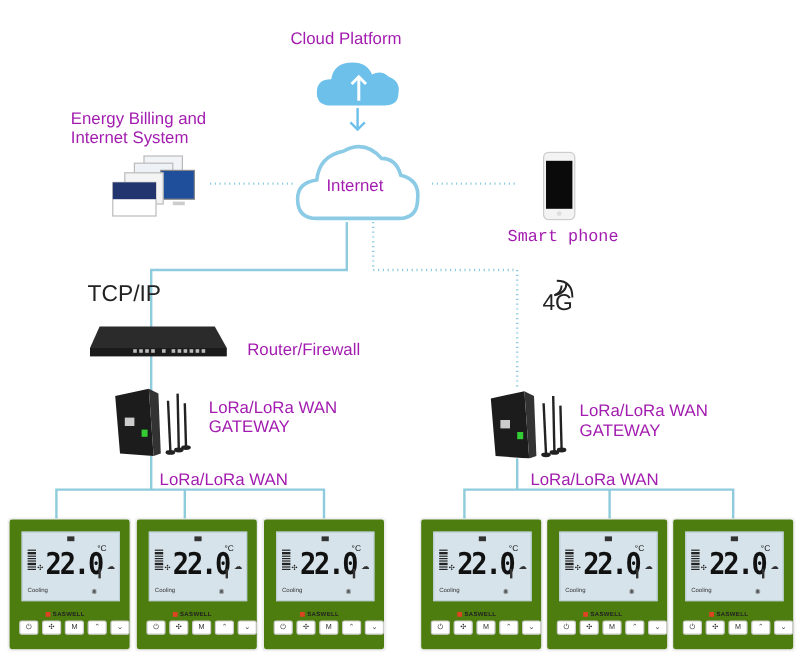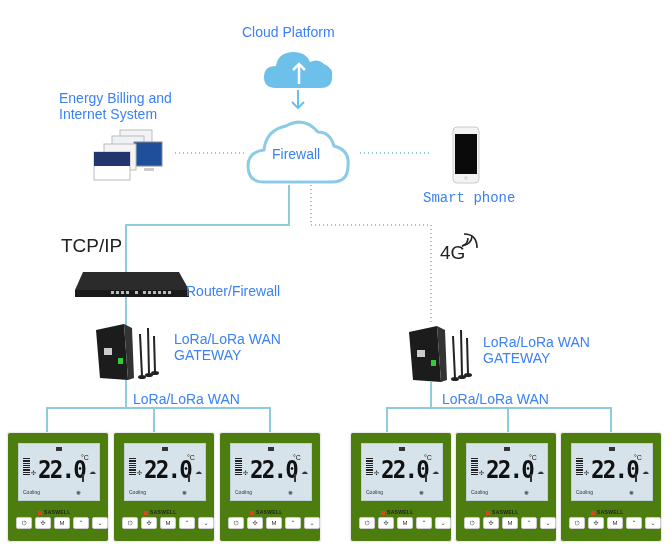--- a/index.html
+++ b/index.html
@@ -1,20 +1,20 @@
 <!DOCTYPE html>
 <html><head>
 <meta charset="utf-8">
 <style>
   html, body { margin:0; padding:0; background:#ffffff; }
   body { width:672px; height:549px; position:relative; overflow:hidden;
          font-family:"Liberation Sans", sans-serif; color:#333; }
   .abs { position:absolute; }
-  .lbl { position:absolute; font-size:14px; color:#3b82f6; white-space:nowrap; line-height:16px; }
-  .lbl-big { font-size:19px; color:#222; }
+  .lbl { position:absolute; font-size:14px; color:#a21caf; white-space:nowrap; line-height:16px; }
+  .lbl-big { font-size:19px; color:#222;margin-left:12px; }
   svg.lines { position:absolute; left:0; top:0; }
   .thermo { position:absolute; width:100px; height:108px; background:#4d7c0f;
             border:1px solid #ececec; border-radius:3px; box-shadow:0 0 2px rgba(0,0,0,0.08); }
   .lcd { position:absolute; left:10px; top:10px; width:80px; height:56px; background:#d6e3ea;
          border:1px solid #bfd0d9; }
   .lcd .temp { position:absolute; left:19px; top:11px; font-family:"DejaVu Sans Mono", monospace;
                font-size:25px; font-weight:bold; color:#111; letter-spacing:-2px; transform:scaleX(0.9); transform-origin:left; }
   .lcd .deg { position:absolute; left:62px; top:10px; font-size:7px; color:#111; }
   .lcd .mode { position:absolute; left:4px; top:45px; font-size:5px; color:#333; }
   .lcd .top-ic { position:absolute; left:37px; top:3px; width:6px; height:4px; background:#333; }
@@ -59,21 +59,21 @@
 <div class="lbl" style="left:242px;top:24px;">Cloud Platform</div>
 <svg class="abs" style="left:262px;top:46px;" width="74" height="44">
   <path d="M14 42 Q2 42 2 31 Q2 20 14 20 Q16 6 32 6 Q44 6 48 16 Q56 12 62 18 Q72 22 70 32 Q70 42 58 42 Z" fill="#6cc0ea"></path>
   <line x1="37" y1="38" x2="37" y2="18" stroke="#fff" stroke-width="2.5"></line>
   <polyline points="31,24 37,18 43,24" fill="none" stroke="#fff" stroke-width="2.5"></polyline>
 </svg>
 
 <svg class="abs" style="left:244px;top:110px;" width="110" height="76">
   <path d="M20 72 Q4 72 4 56 Q4 42 20 40 Q22 20 42 16 Q60 6 74 22 Q86 22 90 36 Q106 40 104 56 Q104 72 88 72 Z" fill="#fff" stroke="#8ccbe6" stroke-width="3"></path>
 </svg>
-<div class="lbl" style="left:272px;top:146px;">Firewall</div>
+<div class="lbl" style="left:272px;top:146px;">Internet</div>
 
 <div class="lbl" style="left:59px;top:90px;">Energy Billing and</div>
 <div class="lbl" style="left:59px;top:106px;">Internet System</div>
 <svg class="abs" style="left:90px;top:128px;" width="75" height="58">
   <rect x="30" y="2" width="32" height="26" fill="#f1f3f6" stroke="#bbb"></rect>
   <rect x="22" y="8" width="32" height="26" fill="#eef1f5" stroke="#bbb"></rect>
   <rect x="44" y="14" width="28" height="24" fill="#1f4f9a" stroke="#888"></rect>
   <rect x="14" y="16" width="32" height="26" fill="#f4f4f4" stroke="#bbb"></rect>
   <rect x="4" y="24" width="36" height="28" fill="#fff" stroke="#bbb"></rect>
   <rect x="4" y="24" width="36" height="14" fill="#23356e"></rect>
@@ -106,21 +106,21 @@
       <rect x="51" y="21" width="3" height="3"></rect>
     <rect x="60" y="21" width="3" height="3"></rect>
     <rect x="68" y="21" width="3" height="3"></rect>
       <rect x="73" y="21" width="3" height="3"></rect>
       <rect x="78" y="21" width="3" height="3"></rect>
       <rect x="83" y="21" width="3" height="3"></rect>
       <rect x="88" y="21" width="3" height="3"></rect>
       <rect x="93" y="21" width="3" height="3"></rect>
   </g>
 </svg>
-<div class="lbl" style="left:186px;top:283px;">Router/Firewall</div>
+<div class="lbl" style="left:206px;top:283px;">Router/Firewall</div>
 
 <svg class="gw" style="left:94px;top:320px;" width="70" height="62">
   <polygon points="2,10 30,4 34,60 6,58" fill="#1c1c1c"></polygon>
   <polygon points="30,4 38,8 40,58 34,60" fill="#333"></polygon>
   <rect x="10" y="28" width="8" height="7" fill="#ccc"></rect>
   <rect x="24" y="38" width="5" height="6" fill="#3c3"></rect>
   <line x1="46" y1="14" x2="48" y2="56" stroke="#222" stroke-width="2"></line>
   <line x1="54" y1="8" x2="55" y2="54" stroke="#222" stroke-width="2"></line>
   <line x1="60" y1="16" x2="61" y2="52" stroke="#222" stroke-width="2"></line>
   <ellipse cx="48" cy="57" rx="4" ry="2" fill="#222"></ellipse>

